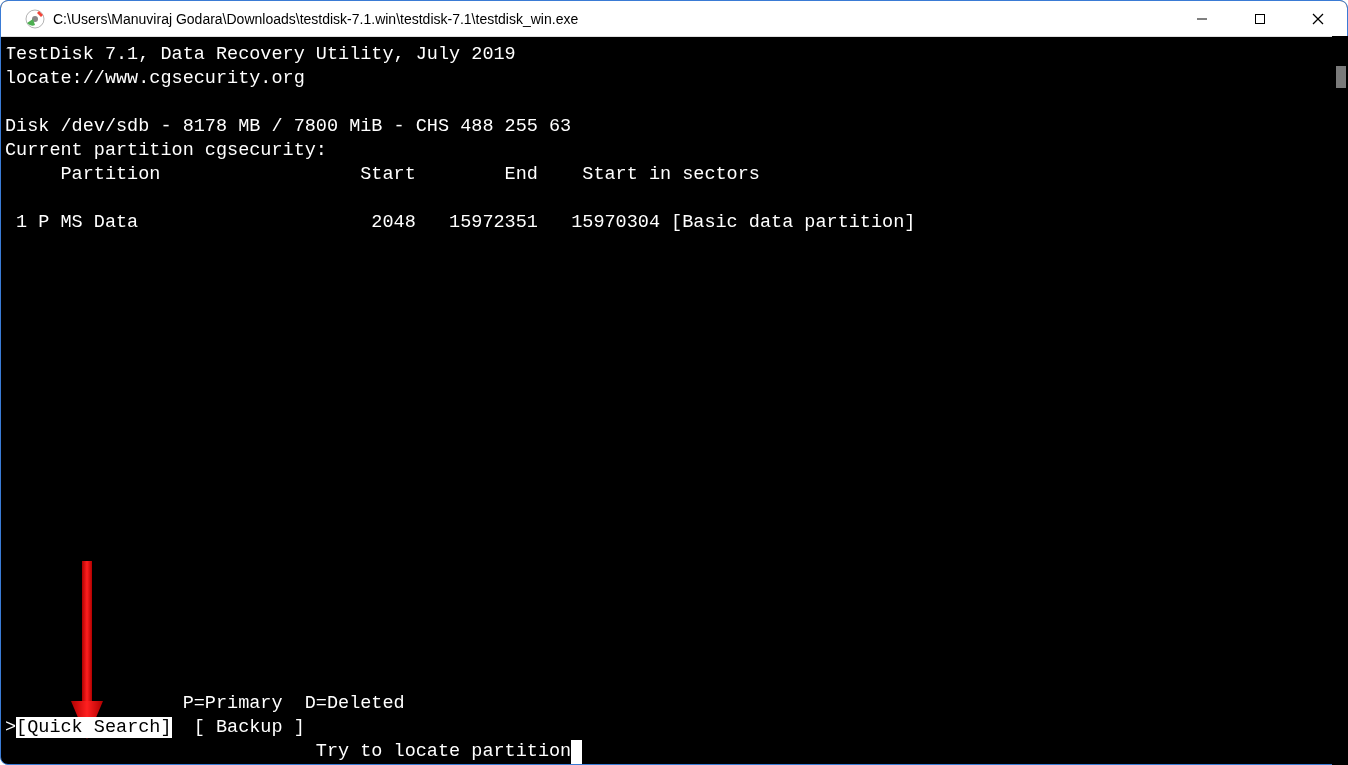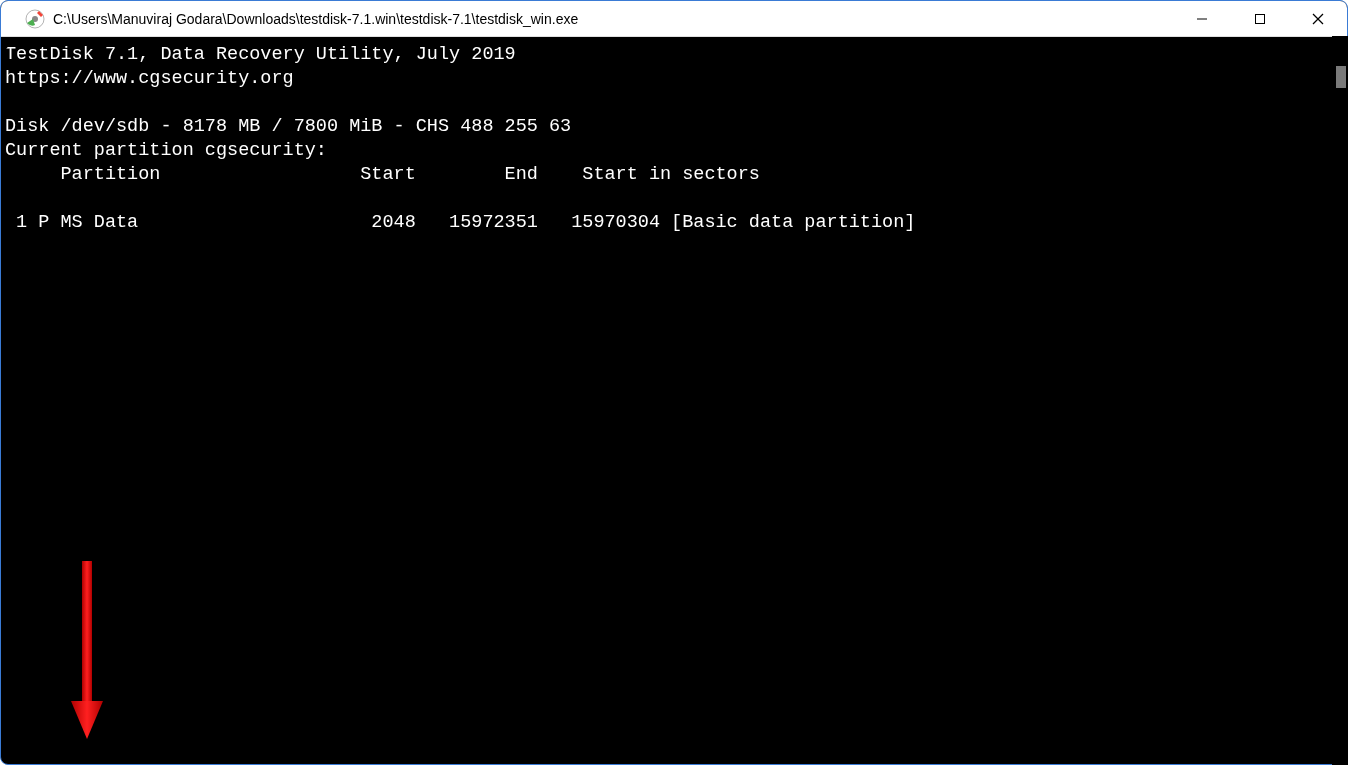--- a/index.html
+++ b/index.html
@@ -154,21 +154,21 @@
         <svg width="12" height="12" viewBox="0 0 12 12">
           <line x1="1" y1="1" x2="11" y2="11" stroke="#000" stroke-width="1.2"></line>
           <line x1="11" y1="1" x2="1" y2="11" stroke="#000" stroke-width="1.2"></line>
         </svg>
       </div>
     </div>
   </div>
 
   <div class="terminal">
     <div class="term-line">TestDisk 7.1, Data Recovery Utility, July 2019</div>
-    <div class="term-line">https://www.cgsecurity.org</div>
+    <div class="term-line">locate://www.cgsecurity.org</div>
     <div class="term-line">&nbsp;</div>
     <div class="term-line">Disk /dev/sdb - 8178 MB / 7800 MiB - CHS 488 255 63</div>
     <div class="term-line">Current partition cgsecurity:</div>
     <div class="term-line">     Partition                  Start        End    Start in sectors</div>
     <div class="term-line">&nbsp;</div>
     <div class="term-line"> 1 P MS Data                     2048   15972351   15970304 [Basic data partition]</div>
 
     <div class="red-arrow">
       <svg width="36" height="180" viewBox="0 0 36 180">
         <defs>
@@ -176,18 +176,23 @@
             <stop offset="0%" stop-color="#b00000"></stop>
             <stop offset="50%" stop-color="#ff2020"></stop>
             <stop offset="100%" stop-color="#b00000"></stop>
           </linearGradient>
         </defs>
         <rect x="13" y="0" width="10" height="145" fill="url(#redgrad)"></rect>
         <polygon points="2,140 34,140 18,178" fill="url(#redgrad)"></polygon>
       </svg>
     </div>
 
+    <div class="bottom-section">
+      <div class="term-line">                P=Primary  D=Deleted</div>
+      <div class="term-line"><span>&gt;</span><span class="highlight">[Quick Search]</span><span>  [ Backup ]</span></div>
+      <div class="term-line"><span>                            Try to locate partition</span><span class="cursor-block">&nbsp;</span></div>
+    </div>
   </div>
 
   <div class="scrollbar">
     <div class="scrollbar-thumb"></div>
   </div>
 </div>
 
 </body></html>

